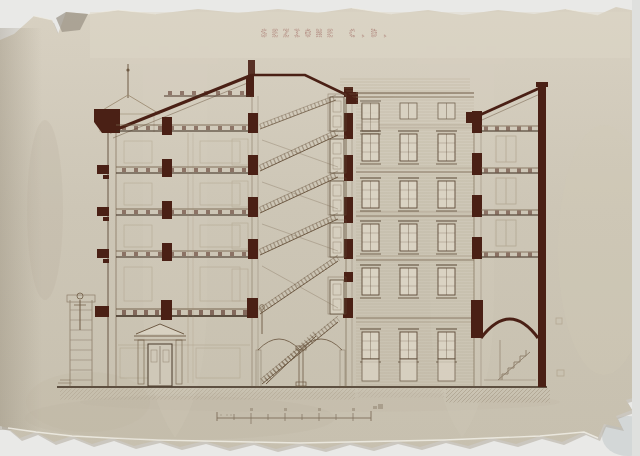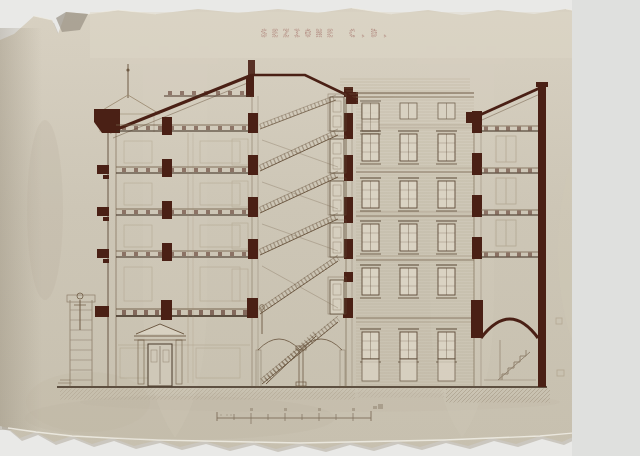--- a/index.html
+++ b/index.html
@@ -1,16 +1,16 @@
 <!DOCTYPE html>
 <html><head>
 <meta charset="utf-8">
 <style>
   html,body{margin:0;padding:0;background:#dfe0de;}
-  .stage{position:relative;width:572px;height:456px;overflow:hidden;
+  .stage{position:relative;width:632px;height:456px;overflow:hidden;
          font-family:"DejaVu Sans",sans-serif;background:#bef264;}
   .stage svg{position:absolute;left:0;top:0;}
   text.title{font-family:"DejaVu Sans Mono",monospace;font-size:10px;
              letter-spacing:5px;font-weight:bold;}
 </style>
 </head>
 <body>
 
 <div class="stage">
 <svg width="640" height="456" viewBox="0 0 640 456">

